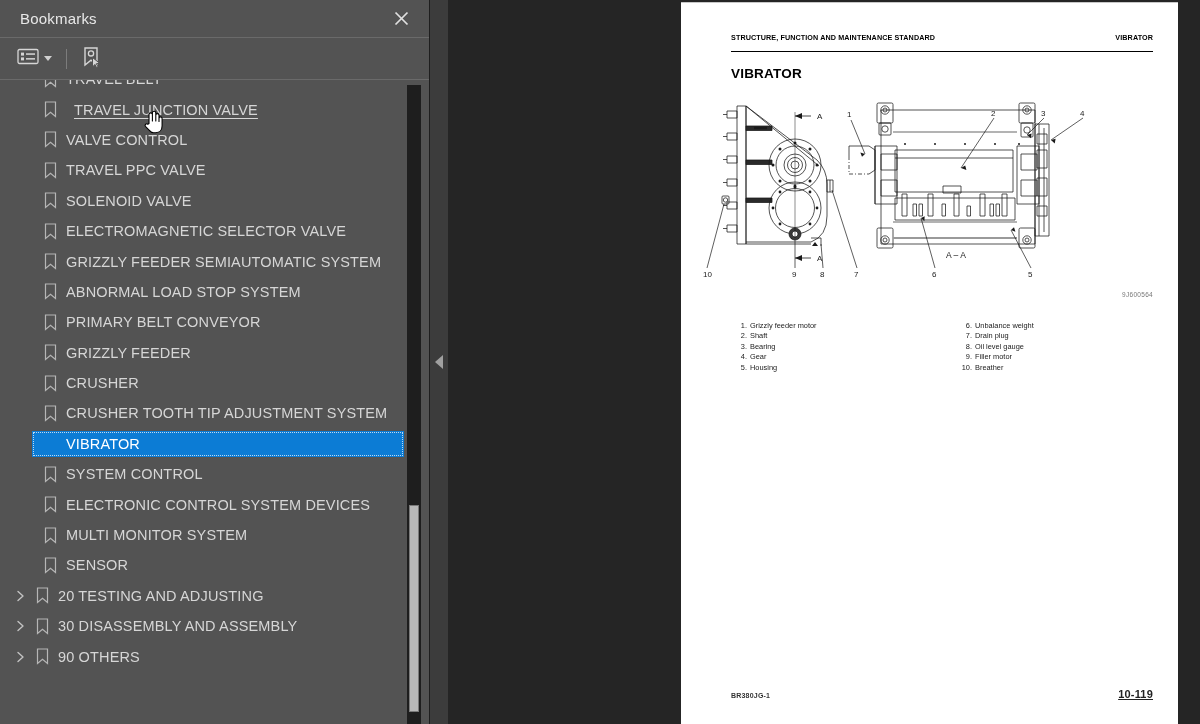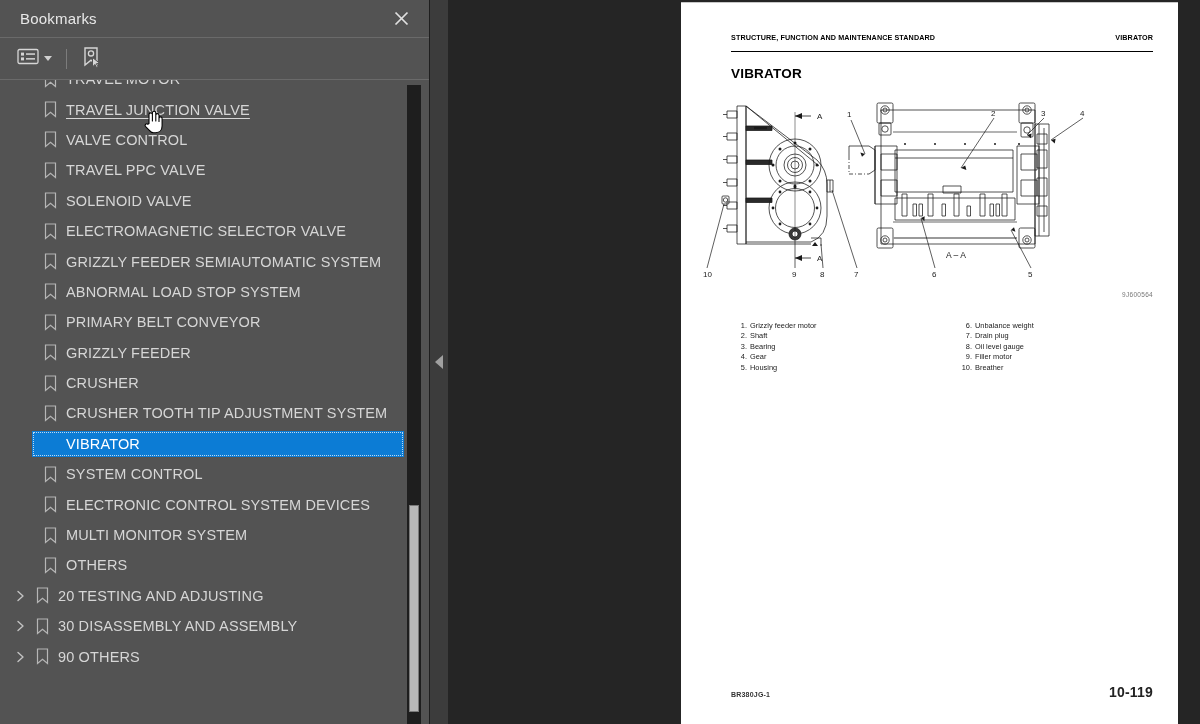--- a/index.html
+++ b/index.html
@@ -124,20 +124,21 @@
     outline-offset: -2px;
   }
   .bm-row.selected .bmlabel {
     color: #ffffff;
     position: relative;
     z-index: 2;
   }
   .bm-row.hovered .bmlabel {
     text-decoration: underline;
     text-underline-offset: 3px;
+    margin-left: 8px;
   }
   .cursor-hand {
     position: absolute;
     left: 143px; top: 110px;
     z-index: 30;
     pointer-events: none;
   }
 
   
   #bm-scroll-track {
@@ -258,24 +259,25 @@
     justify-content: space-between;
     align-items: baseline;
   }
   .pg-foot-left {
     font-size: 7px;
     font-weight: bold;
     color: #333;
     letter-spacing: .2px;
   }
   .pg-foot-right {
-    font-size: 14px;
+    font-size: 11px;
     font-weight: bold;
     color: #222;
     letter-spacing: .2px;
+    text-decoration: underline;
   }
 </style>
 </head>
 <body>
 
 <div id="app">
 
   <div id="bookmarks-panel">
 
     <div id="panel-header">
@@ -314,21 +316,21 @@
     </div>
 
     <div id="bm-list-wrap">
       <div id="bm-list">
           <div class="bm-row indent">
             <span class="bmicon">
               <svg width="13" height="17" viewBox="0 0 13 17">
                 <path d="M1.5 1 L11.5 1 L11.5 15.5 L6.5 11.4 L1.5 15.5 Z" fill="none" stroke="#b6b6b6" stroke-width="1.2"></path>
               </svg>
             </span>
-            <span class="bmlabel">TRAVEL MOTOR</span>
+            <span class="bmlabel">TRAVEL BELT</span>
           </div>
           <div class="bm-row indent hovered">
             <span class="bmicon">
               <svg width="13" height="17" viewBox="0 0 13 17">
                 <path d="M1.5 1 L11.5 1 L11.5 15.5 L6.5 11.4 L1.5 15.5 Z" fill="none" stroke="#b6b6b6" stroke-width="1.2"></path>
               </svg>
             </span>
             <span class="bmlabel">TRAVEL JUNCTION VALVE</span>
           </div>
           <div class="bm-row indent">
@@ -443,21 +445,21 @@
               </svg>
             </span>
             <span class="bmlabel">MULTI MONITOR SYSTEM</span>
           </div>
           <div class="bm-row indent">
             <span class="bmicon">
               <svg width="13" height="17" viewBox="0 0 13 17">
                 <path d="M1.5 1 L11.5 1 L11.5 15.5 L6.5 11.4 L1.5 15.5 Z" fill="none" stroke="#b6b6b6" stroke-width="1.2"></path>
               </svg>
             </span>
-            <span class="bmlabel">OTHERS</span>
+            <span class="bmlabel">SENSOR</span>
           </div>
           <div class="bm-row">
             <span class="twisty">
               <svg width="9" height="12" viewBox="0 0 9 12">
                 <path d="M2 1.5 L7 6 L2 10.5" fill="none" stroke="#c2c2c2" stroke-width="1.4" stroke-linecap="round" stroke-linejoin="round"></path>
               </svg>
             </span>
             <span class="bmicon">
               <svg width="13" height="17" viewBox="0 0 13 17">
                 <path d="M1.5 1 L11.5 1 L11.5 15.5 L6.5 11.4 L1.5 15.5 Z" fill="none" stroke="#b6b6b6" stroke-width="1.2"></path>

